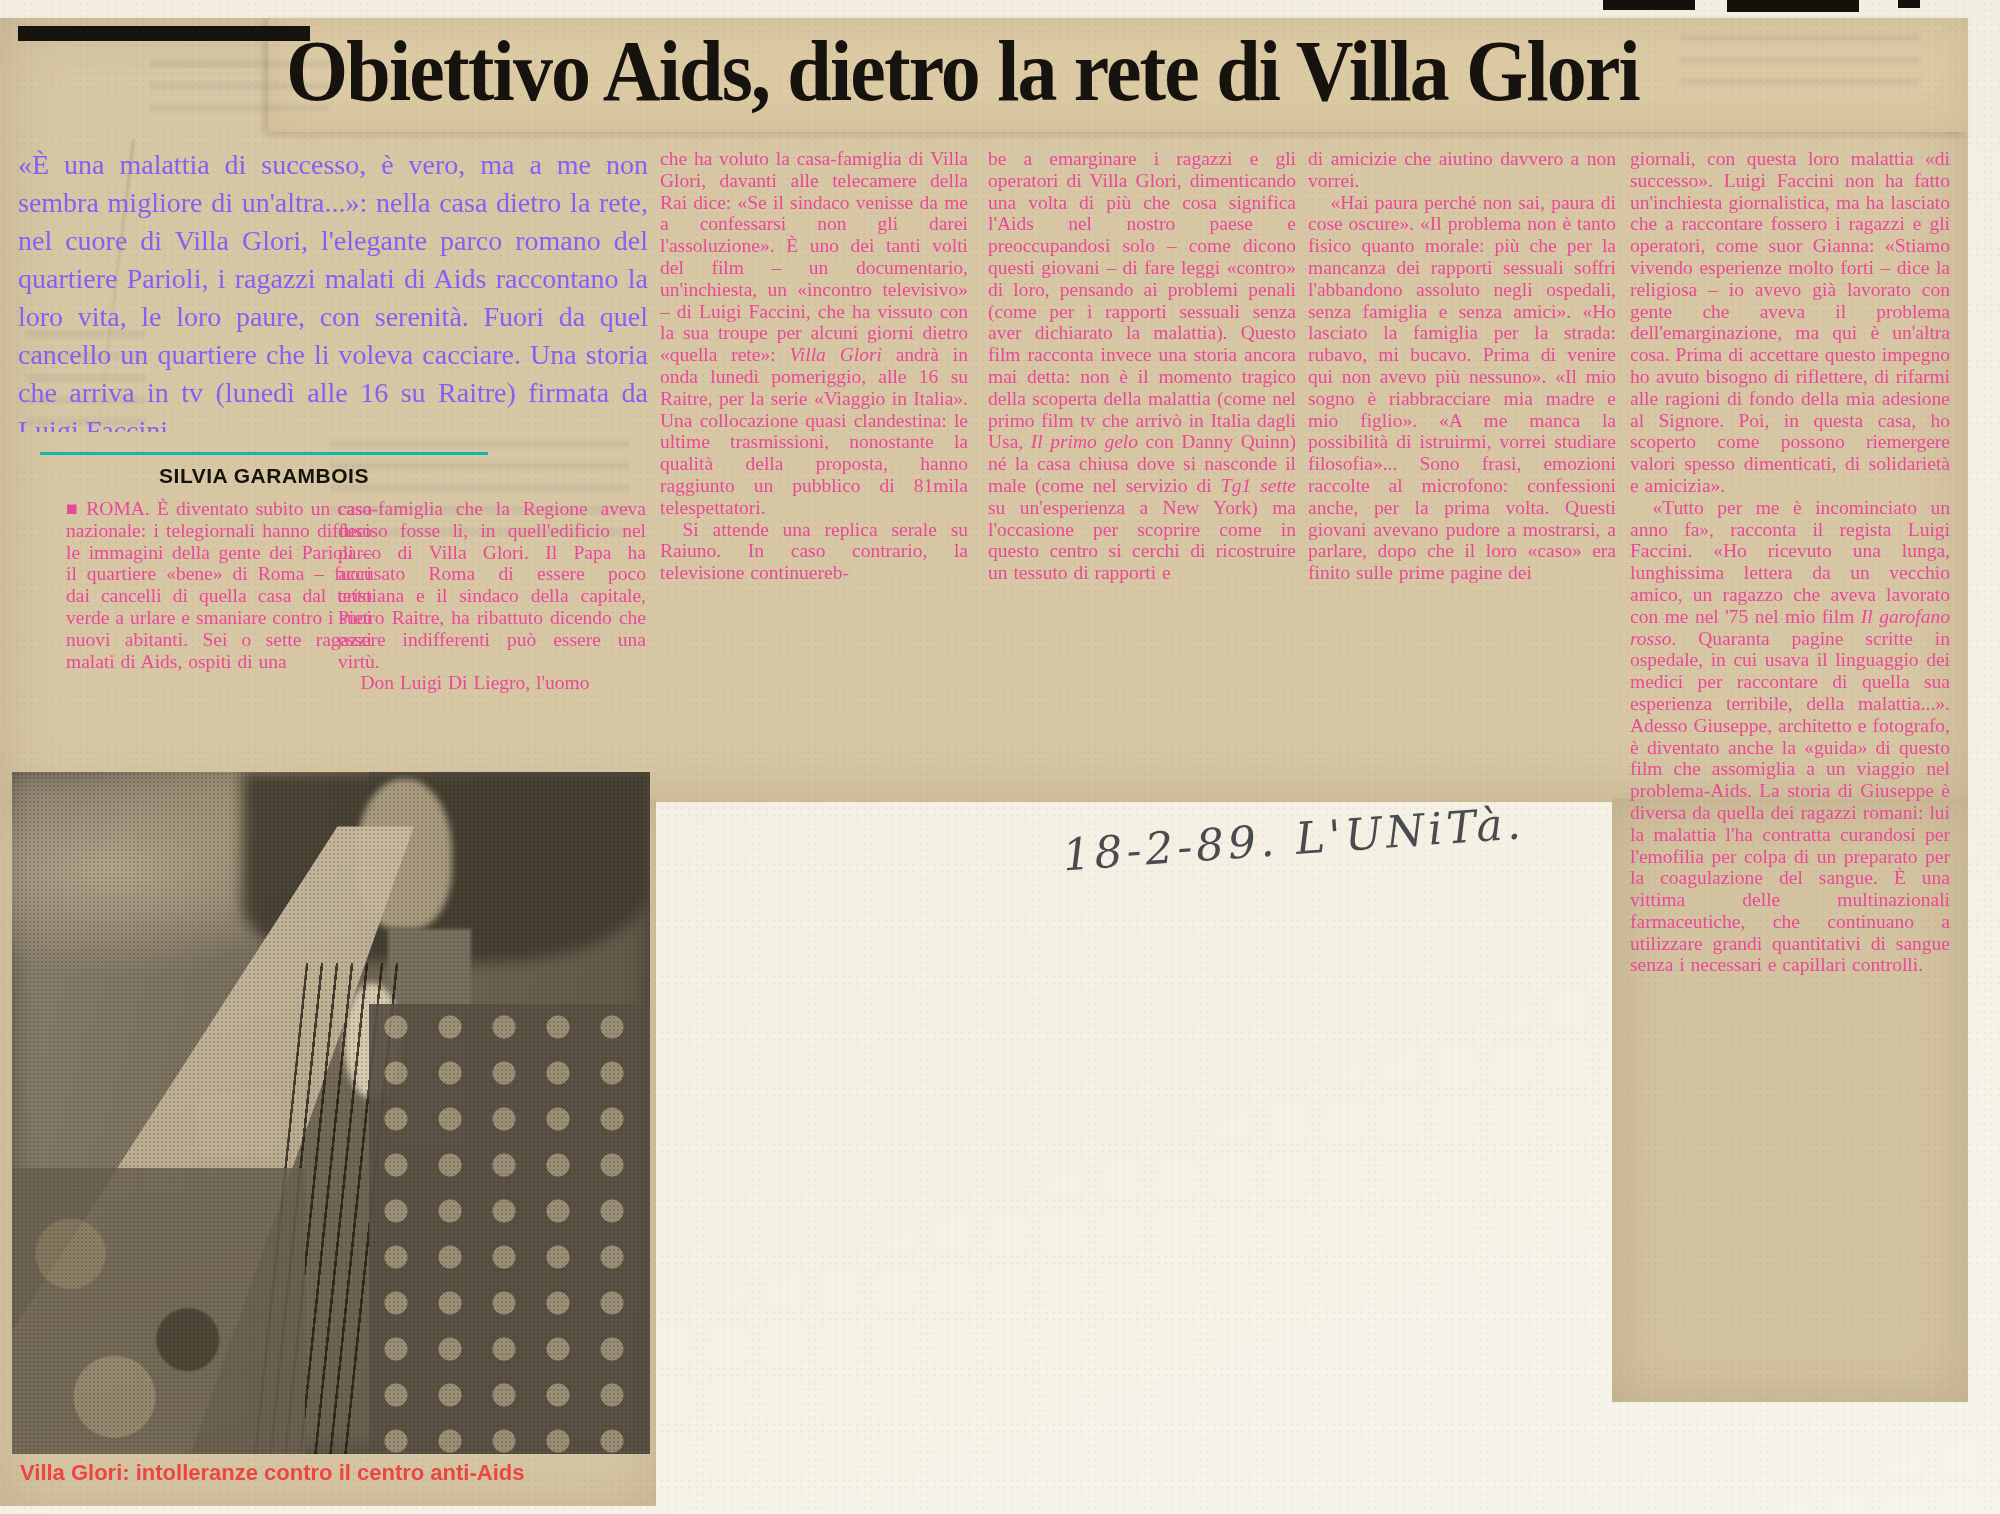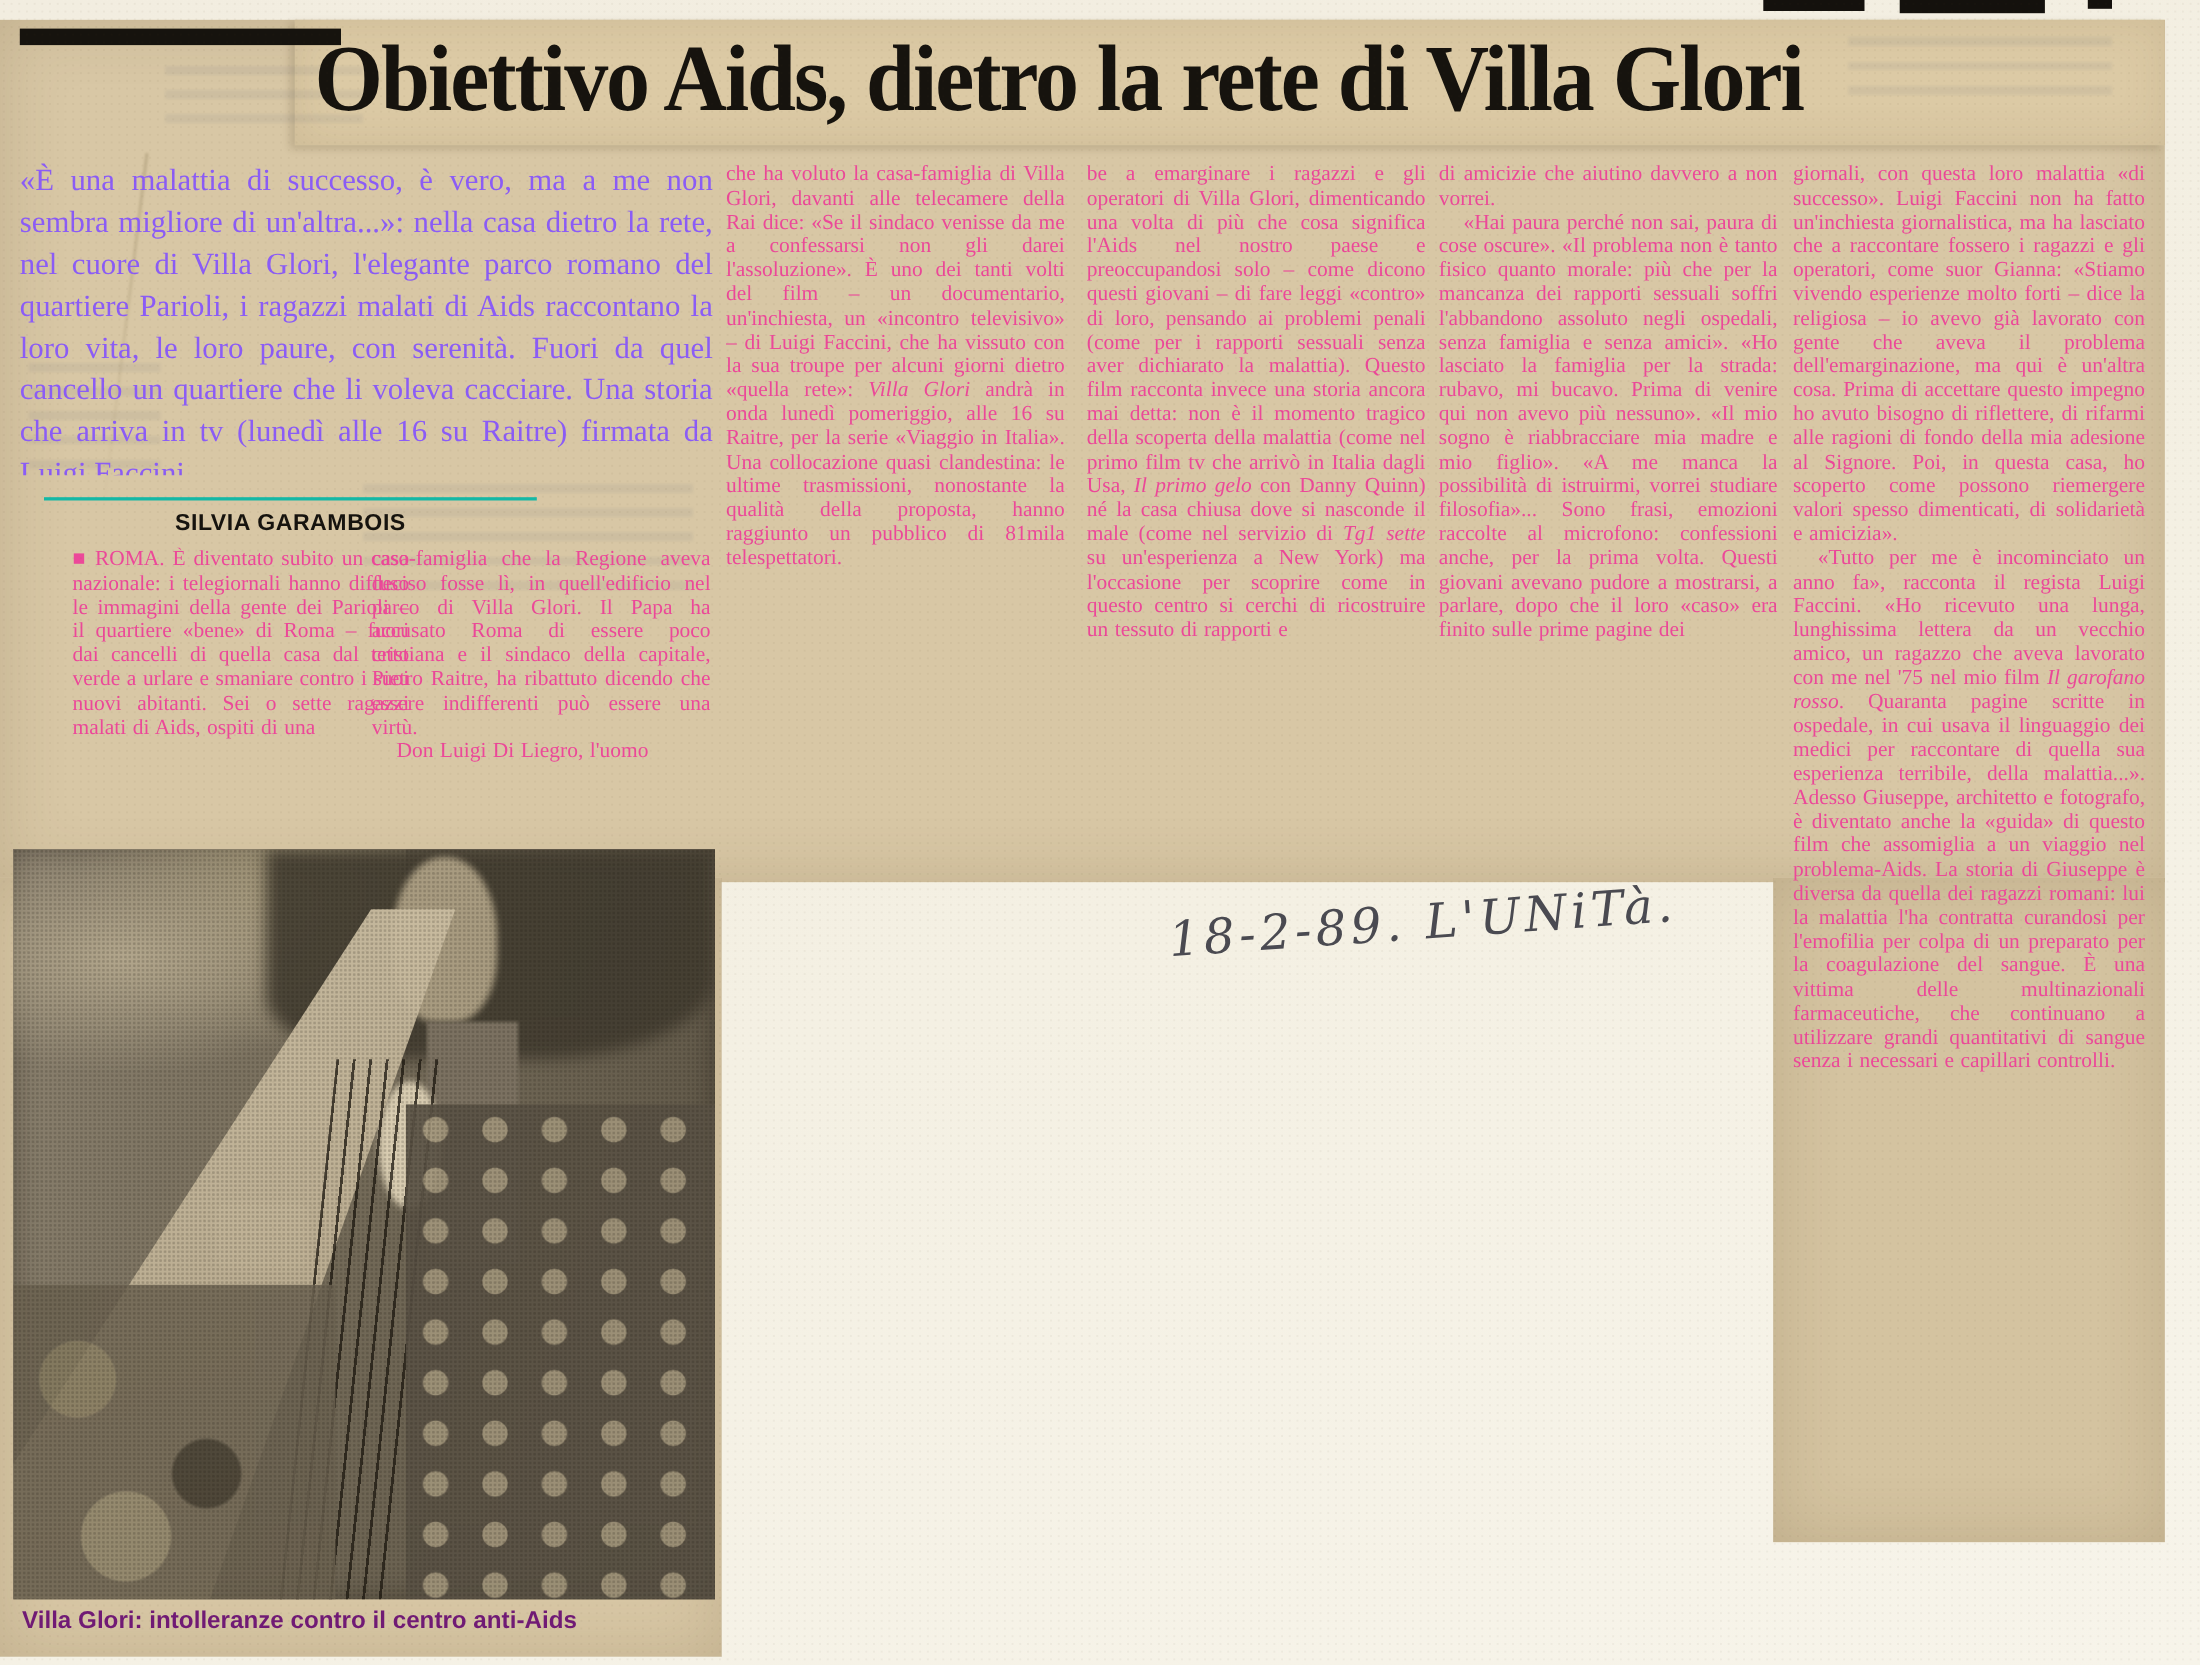--- a/index.html
+++ b/index.html
@@ -85,21 +85,21 @@
     background-size:54px 46px;opacity:.92;}
   .ph-rubble{left:0;bottom:0;width:46%;height:42%;
     background:radial-gradient(circle at 20% 30%,#84795f 0 34px,rgba(0,0,0,0) 36px),
                radial-gradient(circle at 60% 60%,#3e382c 0 30px,rgba(0,0,0,0) 33px),
                radial-gradient(circle at 35% 80%,#90856a 0 40px,rgba(0,0,0,0) 42px),#6b6251;opacity:.85;}
   .ph-halftone{left:0;top:0;width:100%;height:100%;
     background-image:radial-gradient(rgba(22,17,9,.4) 1px,rgba(0,0,0,0) 1.5px);
     background-size:4px 4px;opacity:.45;}
   .photo-caption{
     position:absolute;left:20px;top:1460px;width:624px;
-    font-family:"Liberation Sans",sans-serif;font-weight:bold;font-size:22px;color:#701a75;
+    font-family:"Liberation Sans",sans-serif;font-weight:bold;font-size:22px;color:#ef4444;
   }
   
   .handwritten{
     position:absolute;left:1062px;top:812px;width:500px;
     font-family:"DejaVu Serif",serif;font-style:italic;font-size:44px;
     color:#33343d;letter-spacing:4px;transform:rotate(-4deg);opacity:.88;
   }
   
   .grain{position:absolute;inset:0;pointer-events:none;opacity:.05;
     background-image:radial-gradient(#4a3a1e 1px,rgba(0,0,0,0) 1.3px);background-size:7px 7px;}
@@ -135,20 +135,21 @@
 
   <div class="col col-1a">
       <p>■ ROMA. È diventato subito un caso nazionale: i telegiornali hanno diffuso le immagini della gente dei Parioli – il quartiere «bene» di Roma – fuori dai cancelli di quella casa dal tetto verde a urlare e smaniare contro i suoi nuovi abitanti. Sei o sette ragazzi malati di Aids, ospiti di una</p>
     </div>
   <div class="col col-1b">
       <p>casa-famiglia che la Regione aveva deciso fosse lì, in quell'edificio nel parco di Villa Glori. Il Papa ha accusato Roma di essere poco cristiana e il sindaco della capitale, Pietro Raitre, ha ribattuto dicendo che essere indifferenti può essere una virtù.</p>
       <p class="ind">Don Luigi Di Liegro, l'uomo</p>
     </div>
   <div class="col col-2">
       <p>che ha voluto la casa-famiglia di Villa Glori, davanti alle telecamere della Rai dice: «Se il sindaco venisse da me a confessarsi non gli darei l'assoluzione». È uno dei tanti volti del film – un documentario, un'inchiesta, un «incontro televisivo» – di Luigi Faccini, che ha vissuto con la sua troupe per alcuni giorni dietro «quella rete»: <i>Villa Glori</i> andrà in onda lunedì pomeriggio, alle 16 su Raitre, per la serie «Viaggio in Italia». Una collocazione quasi clandestina: le ultime trasmissioni, nonostante la qualità della proposta, hanno raggiunto un pubblico di 81mila telespettatori.</p>
+      <p class="ind">Si attende una replica serale su Raiuno. In caso contrario, la televisione continuereb-</p>
     </div>
   <div class="col col-3">
       <p>be a emarginare i ragazzi e gli operatori di Villa Glori, dimenticando una volta di più che cosa significa l'Aids nel nostro paese e preoccupandosi solo – come dicono questi giovani – di fare leggi «contro» di loro, pensando ai problemi penali (come per i rapporti sessuali senza aver dichiarato la malattia). Questo film racconta invece una storia ancora mai detta: non è il momento tragico della scoperta della malattia (come nel primo film tv che arrivò in Italia dagli Usa, <i>Il primo gelo</i> con Danny Quinn) né la casa chiusa dove si nasconde il male (come nel servizio di <i>Tg1 sette</i> su un'esperienza a New York) ma l'occasione per scoprire come in questo centro si cerchi di ricostruire un tessuto di rapporti e</p>
     </div>
   <div class="col col-4">
       <p>di amicizie che aiutino davvero a non vorrei.</p>
       <p class="ind">«Hai paura perché non sai, paura di cose oscure». «Il problema non è tanto fisico quanto morale: più che per la mancanza dei rapporti sessuali soffri l'abbandono assoluto negli ospedali, senza famiglia e senza amici». «Ho lasciato la famiglia per la strada: rubavo, mi bucavo. Prima di venire qui non avevo più nessuno». «Il mio sogno è riabbracciare mia madre e mio figlio». «A me manca la possibilità di istruirmi, vorrei studiare filosofia»... Sono frasi, emozioni raccolte al microfono: confessioni anche, per la prima volta. Questi giovani avevano pudore a mostrarsi, a parlare, dopo che il loro «caso» era finito sulle prime pagine dei</p>
     </div>
   <div class="col col-5">
       <p>giornali, con questa loro malattia «di successo». Luigi Faccini non ha fatto un'inchiesta giornalistica, ma ha lasciato che a raccontare fossero i ragazzi e gli operatori, come suor Gianna: «Stiamo vivendo esperienze molto forti – dice la religiosa – io avevo già lavorato con gente che aveva il problema dell'emarginazione, ma qui è un'altra cosa. Prima di accettare questo impegno ho avuto bisogno di riflettere, di rifarmi alle ragioni di fondo della mia adesione al Signore. Poi, in questa casa, ho scoperto come possono riemergere valori spesso dimenticati, di solidarietà e amicizia».</p>

